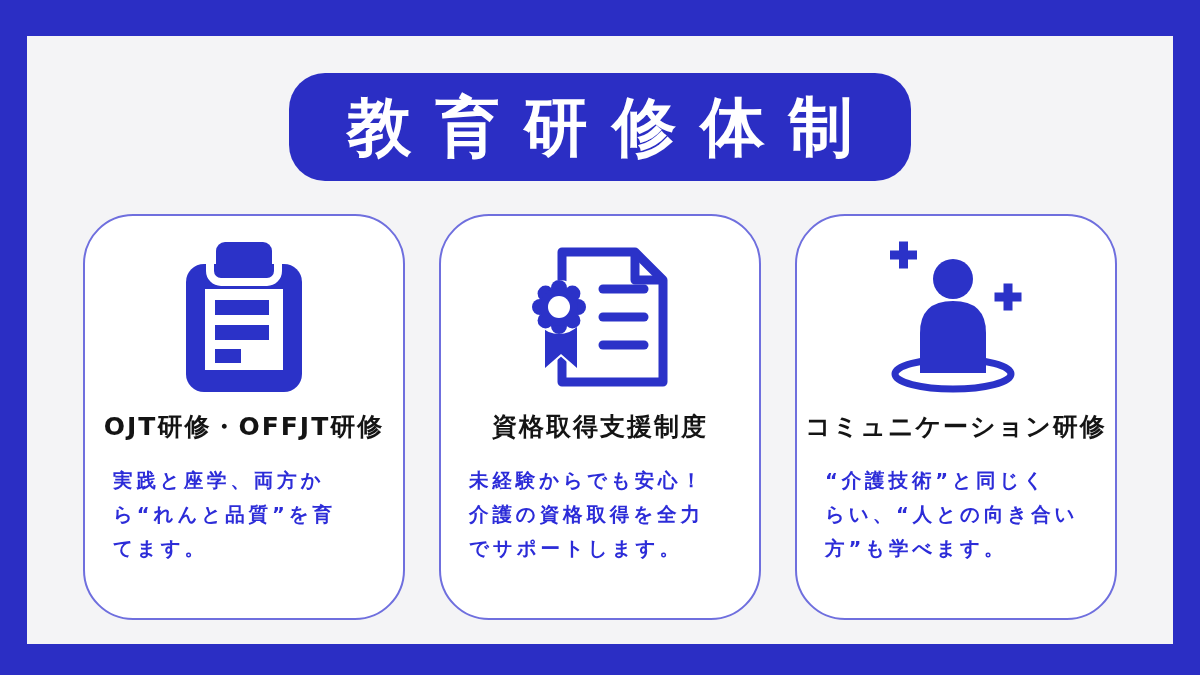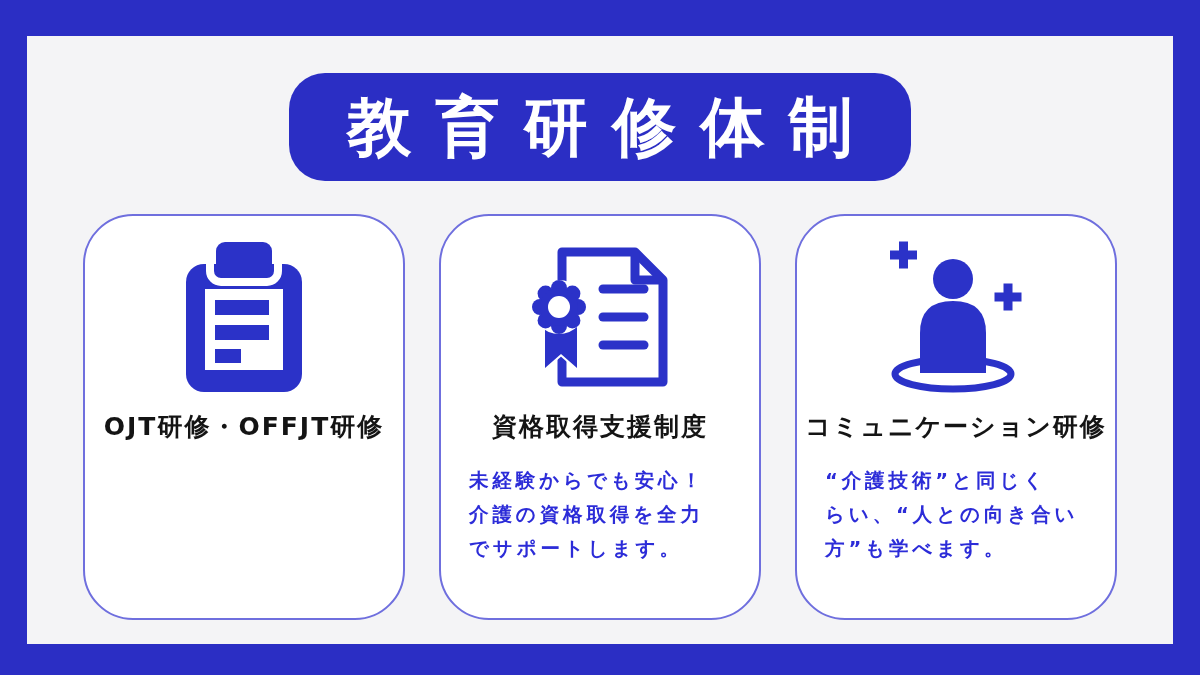--- a/index.html
+++ b/index.html
@@ -68,20 +68,23 @@
             <rect x="0" y="22" width="116" height="128" rx="18" fill="#2B32C8"></rect>
             <rect x="24" y="4" width="68" height="36" rx="11" fill="none" stroke="#FFFFFF" stroke-width="8"></rect>
             <rect x="30" y="0" width="56" height="36" rx="9" fill="#2B32C8"></rect>
             <rect x="19" y="47" width="78" height="81" fill="#FFFFFF"></rect>
             <rect x="29" y="58" width="54" height="15" fill="#2B32C8"></rect>
             <rect x="29" y="83" width="54" height="15" fill="#2B32C8"></rect>
             <rect x="29" y="107" width="26" height="14" fill="#2B32C8"></rect>
           </svg>
         </div>
         <div class="card-title">OJT研修・OFFJT研修</div>
+        <div class="card-body">実践と座学、両方か
+ら“れんと品質”を育
+てます。</div>
       </div>
 
       <div class="card">
         <div class="icon-wrap">
           <svg width="136" height="140" viewBox="0 0 136 140" aria-hidden="true">
             <path d="M30,5 H103 L131,33 V135 H30 Z" fill="#FFFFFF" stroke="#2B32C8" stroke-width="9" stroke-linejoin="round"></path>
             <path d="M103,5 V33 H131" fill="none" stroke="#2B32C8" stroke-width="9" stroke-linejoin="round"></path>
             <line x1="71" y1="42" x2="112" y2="42" stroke="#2B32C8" stroke-width="9" stroke-linecap="round"></line>
             <line x1="71" y1="70" x2="112" y2="70" stroke="#2B32C8" stroke-width="9" stroke-linecap="round"></line>
             <line x1="71" y1="98" x2="112" y2="98" stroke="#2B32C8" stroke-width="9" stroke-linecap="round"></line>

